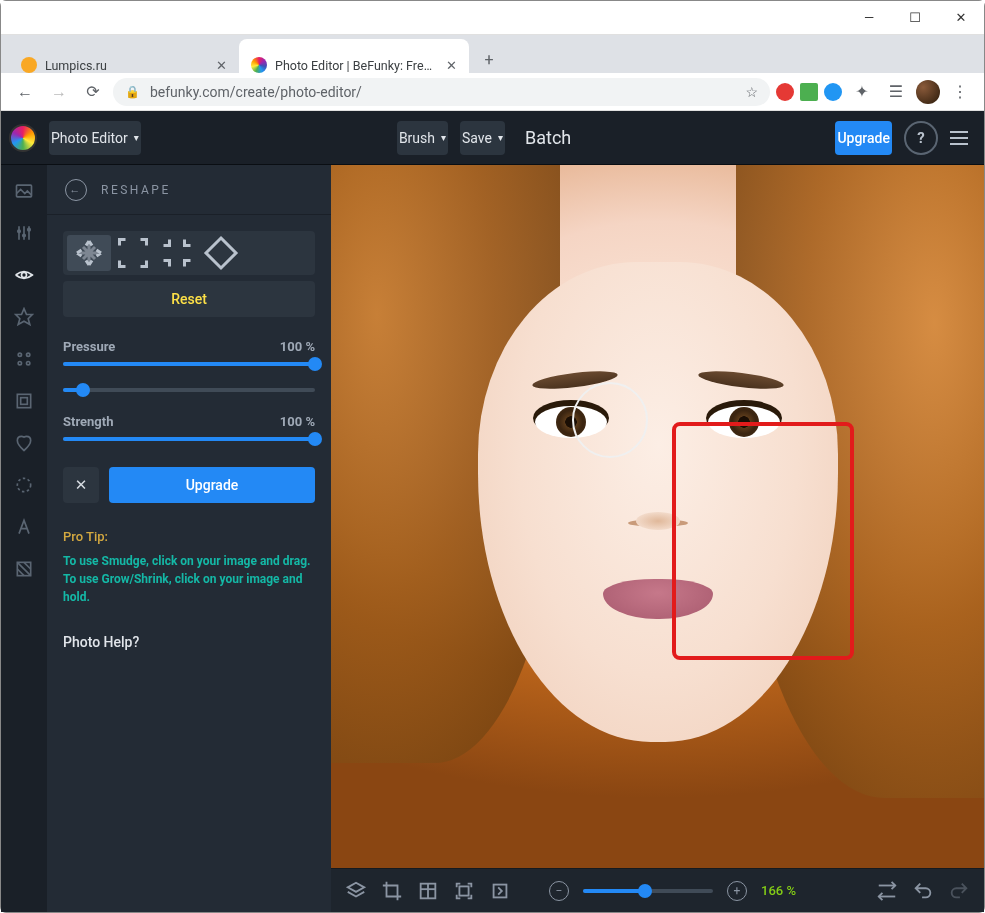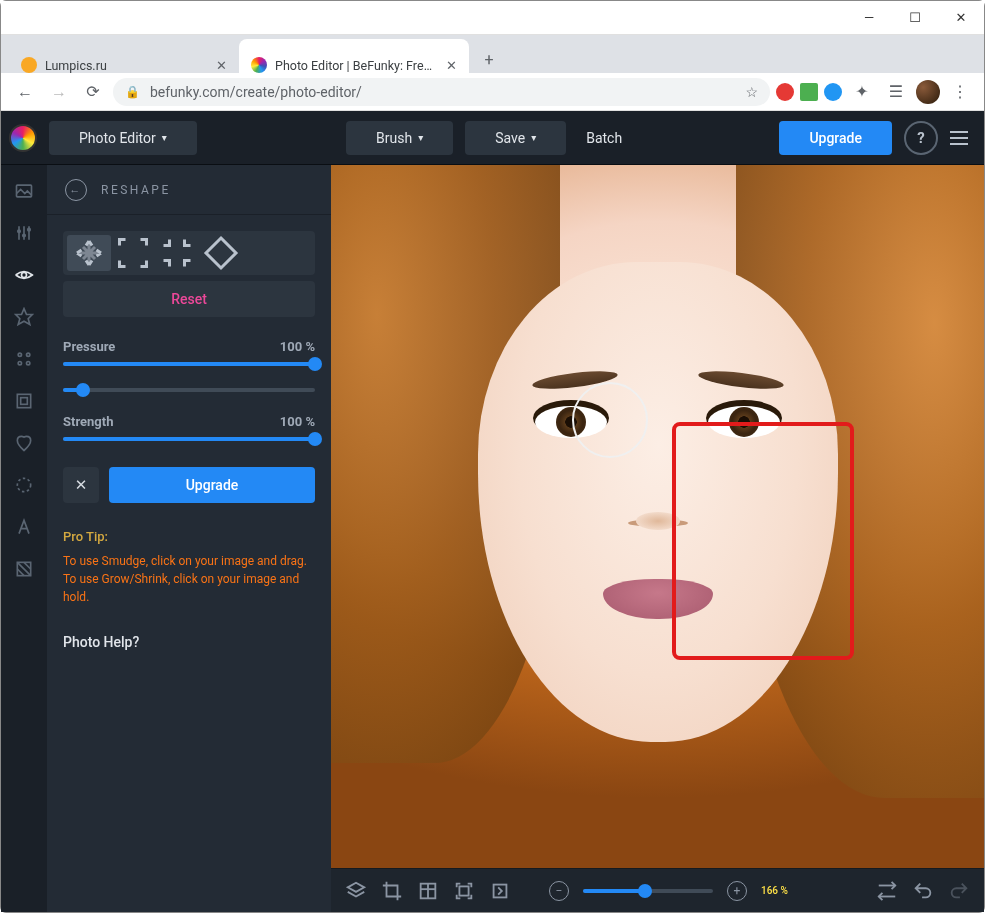--- a/index.html
+++ b/index.html
@@ -36,23 +36,23 @@
 .avatar { width: 24px; height: 24px; border-radius: 50%; background: radial-gradient(circle at 30% 30%, #8a5a3a, #2a1a0a); }
 
 
 .bm-row { height: 30px; background: #fff; display: flex; align-items: center; padding: 0 14px; font-size: 12.5px; color: #3c4043; border-bottom: 1px solid #e0e0e0; gap: 6px; }
 .bm-icon { width: 14px; height: 14px; background: #f9d67a; border-radius: 2px; }
 
 
 .app { flex: 1; display: flex; flex-direction: column; background: #1e252d; overflow: hidden; }
 .app-header { height: 54px; background: #1a2028; display: flex; align-items: center; padding: 0 16px; gap: 12px; border-bottom: 1px solid #0a0e13; }
 .logo { width: 28px; height: 28px; border-radius: 50%; background: conic-gradient(#e91e63, #ff9800, #ffeb3b, #4caf50, #2196f3, #9c27b0, #e91e63); flex-shrink: 0; border: 2px solid #333; margin-left: -8px; }
-.hdr-btn { height: 34px; padding: 0 30px; display: flex; align-items: center; gap: 6px; color: #e1e5ea; font-size: 14px; border-radius: 4px; background: #2c353f; }
+.hdr-btn { height: 34px; padding: 0 2px; display: flex; align-items: center; gap: 6px; color: #e1e5ea; font-size: 14px; border-radius: 4px; background: #2c353f; }
 .hdr-btn .chev { font-size: 10px; }
-.hdr-text { color: #e1e5ea; font-size: 14px; padding: 0 8px; }
+.hdr-text { color: #e1e5ea; font-size: 18px; padding: 0 8px; }
 .hdr-spacer { flex: 1; }
 .hdr-upgrade { background: #2389f5; color: #fff; font-weight: 500; }
 .hdr-help { width: 34px; height: 34px; border-radius: 50%; border: 2px solid #5a6572; color: #b9c2cd; display: flex; align-items: center; justify-content: center; font-size: 15px; font-weight: bold; }
 .burger { display: flex; flex-direction: column; gap: 4px; }
 .burger span { width: 18px; height: 2px; background: #b9c2cd; }
 
 .app-body { flex: 1; display: flex; overflow: hidden; }
 
 
 .left-rail { width: 46px; background: #1a2028; display: flex; flex-direction: column; align-items: center; padding-top: 16px; gap: 22px; }
@@ -60,31 +60,31 @@
 .rail-icon.active { color: #e1e5ea; }
 
 
 .side-panel { width: 284px; background: #232b35; display: flex; flex-direction: column; }
 .panel-head { height: 50px; display: flex; align-items: center; padding: 0 18px; gap: 14px; color: #8b95a3; font-size: 12px; letter-spacing: 2.5px; border-bottom: 1px solid #1a2028; }
 .back-btn { width: 22px; height: 22px; border: 1.5px solid #8b95a3; border-radius: 50%; display: flex; align-items: center; justify-content: center; font-size: 11px; }
 .panel-body { flex: 1; padding: 16px; overflow-y: auto; }
 .tool-grid { background: #2c353f; border-radius: 4px; padding: 4px; display: flex; }
 .tool-cell { width: 44px; height: 36px; display: flex; align-items: center; justify-content: center; color: #b9c2cd; }
 .tool-cell.active { background: #404b57; border-radius: 3px; }
-.reset-btn { height: 36px; background: #2c353f; border-radius: 4px; display: flex; align-items: center; justify-content: center; color: #ec4899; font-size: 14px; margin-top: 6px; font-weight: 500; }
+.reset-btn { height: 36px; background: #2c353f; border-radius: 4px; display: flex; align-items: center; justify-content: center; color: #fde047; font-size: 14px; margin-top: 6px; font-weight: 500; }
 .slider-row { margin-top: 22px; font-weight: bold; }
 .slider-head { display: flex; justify-content: space-between; font-size: 13px; color: #9fa9b6; margin-bottom: 8px; }
 .slider-track { height: 4px; background: #404b57; border-radius: 2px; position: relative; }
 .slider-fill { position: absolute; height: 4px; background: #2389f5; border-radius: 2px; left: 0; }
 .slider-thumb { width: 14px; height: 14px; background: #2389f5; border-radius: 50%; position: absolute; top: -5px; transform: translateX(-50%); }
 .upg-row { display: flex; gap: 10px; margin-top: 26px; }
 .x-btn { width: 36px; height: 36px; background: #2c353f; border-radius: 4px; display: flex; align-items: center; justify-content: center; color: #d7dce2; font-size: 15px; }
 .upg-btn { flex: 1; height: 36px; background: #2389f5; border-radius: 4px; display: flex; align-items: center; justify-content: center; color: #fff; font-size: 14px; font-weight: 500; }
 .pro-tip { margin-top: 26px; color: #d4a940; font-size: 13px; font-weight: 500; }
-.pro-text { color: #f97316; font-size: 12px; line-height: 1.5; margin-top: 8px; }
+.pro-text { color: #14b8a6; font-size: 12px; line-height: 1.5; margin-top: 8px; font-weight: bold; }
 .help-title { color: #e1e5ea; font-size: 14px; font-weight: 500; margin-top: 28px; }
 .help-link { color: #2389f5; font-size: 13px; margin-top: 8px; display: block; }
 
 
 .canvas-wrap { flex: 1; display: flex; flex-direction: column; background: #1e252d; }
 .canvas { flex: 1; position: relative; overflow: hidden; }
 .photo { position: absolute; inset: 0; background: radial-gradient(ellipse 680px 450px at 50% 26%, #fbe6d9 0%, #f5d5c4 28%, #e8b898 44%, #e09550 60%, #b7621a 74%, #8a4612 100%); }
 .hair-l { position: absolute; left: 0; top: 0; width: 35%; height: 85%; background: radial-gradient(ellipse at 20% 25%, #c47a2e 0%, #9c5a1a 45%, #6b3c0e 100%); border-radius: 0 0 55% 0; opacity: 0.92; }
 .hair-r { position: absolute; right: 0; top: 0; width: 38%; height: 90%; background: radial-gradient(ellipse at 80% 25%, #d4883a 0%, #a8621e 45%, #6b3c0e 100%); border-radius: 0 0 0 60%; opacity: 0.92; }
 .face { position: absolute; left: 50%; top: 48%; transform: translate(-50%,-50%); width: 360px; height: 480px; background: radial-gradient(ellipse at 50% 38%, #fceee5 0%, #f7dfd0 55%, #efcdb8 100%); border-radius: 44% 44% 48% 48% / 40% 40% 56% 56%; }
@@ -100,21 +100,21 @@
 .brush-cursor { position: absolute; width: 76px; height: 76px; border: 2px solid #f0f0f0; border-radius: 50%; left: 94px; top: 120px; }
 .red-box { position: absolute; border: 4px solid #e21b1b; border-radius: 8px; left: 194px; top: 160px; width: 182px; height: 238px; }
 
 
 .bottom { height: 44px; background: #1e252d; display: flex; align-items: center; padding: 0 14px; gap: 14px; border-top: 1px solid #151a20; }
 .btm-icon { width: 22px; height: 22px; color: #8b95a3; display: flex; align-items: center; justify-content: center; }
 .btm-icon.disabled { color: #4a525c; }
 .zoom-slider { width: 130px; height: 4px; background: #404b57; border-radius: 2px; position: relative; }
 .zoom-slider .slider-fill { width: 48%; }
 .zoom-slider .slider-thumb { left: 48%; }
-.zoom-pct { color: #fde047; font-size: 10px; font-weight: 500; }
+.zoom-pct { color: #84cc16; font-size: 13px; font-weight: 500; }
 .btm-minus, .btm-plus { width: 20px; height: 20px; border: 1.5px solid #8b95a3; border-radius: 50%; display: flex; align-items: center; justify-content: center; color: #8b95a3; font-size: 12px; }
 .btm-sp { flex: 1; }
 
 svg { width: 100%; height: 100%; }
 </style>
 </head>
 <body>
 
 <div class="os-frame">
 

